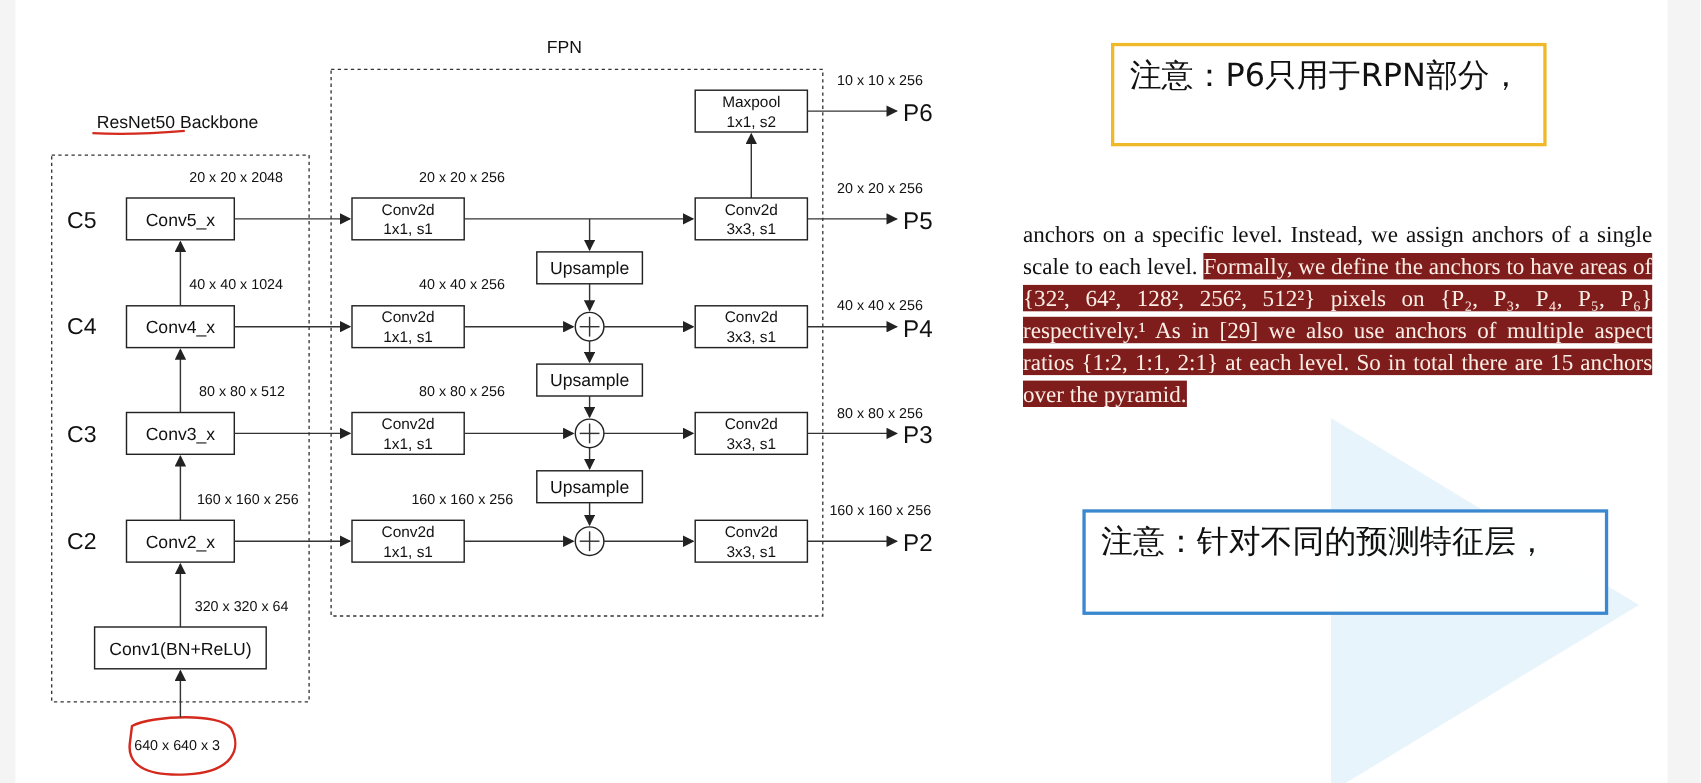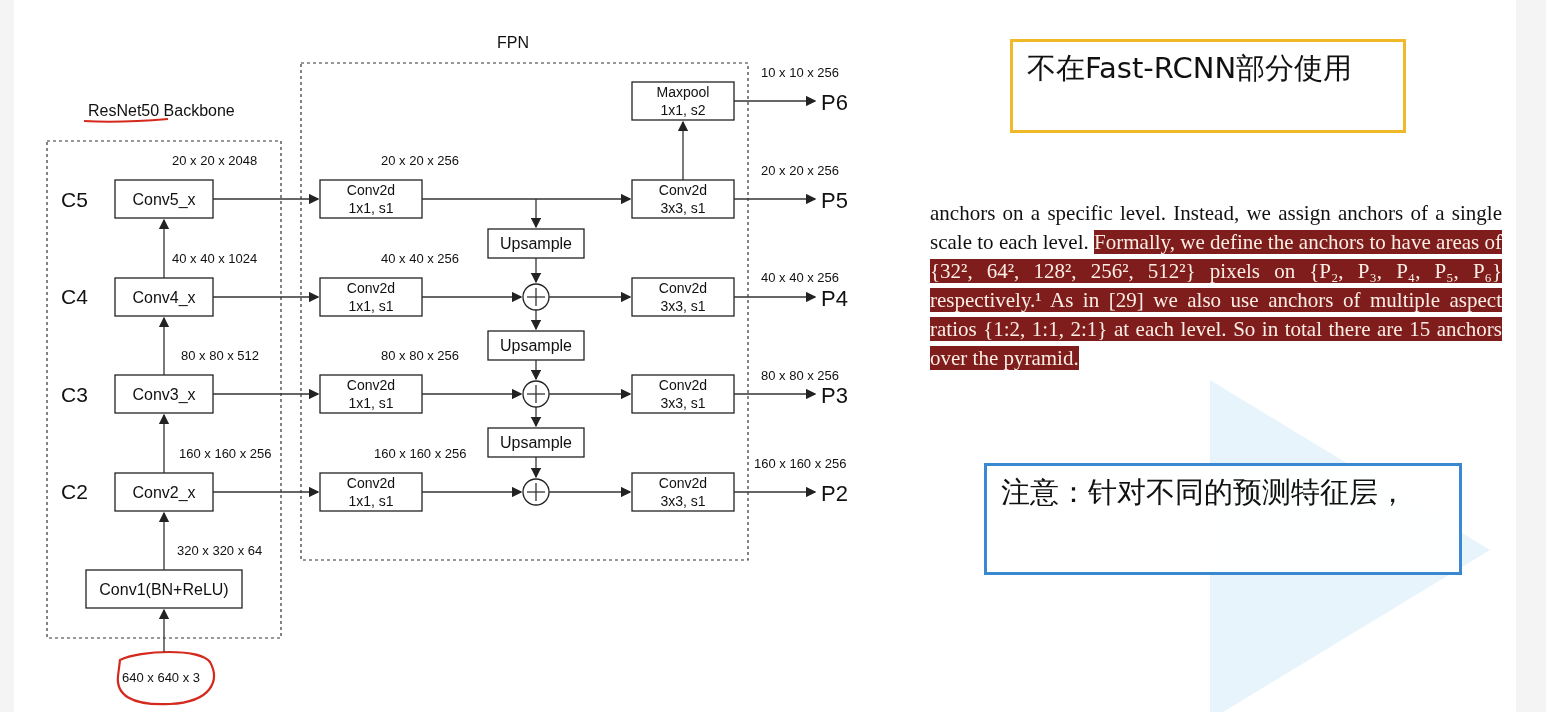--- a/index.html
+++ b/index.html
@@ -12,21 +12,21 @@
   svg#diagram { position:absolute; left:0; top:0; }
   .lbl { font-family:"Liberation Sans", sans-serif; fill:#111; }
   .box { fill:#fff; stroke:#222; stroke-width:1.3; }
   .dash { fill:none; stroke:#333; stroke-width:1.2; stroke-dasharray:3 3; }
   .ln { stroke:#333; stroke-width:1.3; fill:none; }
   .play-bg { position:absolute; left:1210px; top:380px; width:0; height:0;
     border-top:170px solid transparent; border-bottom:170px solid transparent;
     border-left:280px solid #e6f3fb; opacity:0.9; }
   .note { position:absolute; background:#fff; font-family:"DejaVu Sans", sans-serif; color:#111; }
   .note-yellow { left:1010px; top:39px; width:396px; height:94px; border:3px solid #f0b92a; padding:6px 14px; box-sizing:border-box; font-size:29px; line-height:40px; }
-  .note-blue { left:984px; top:463px; width:478px; height:112px; border:3px solid #3a88cf; padding:6px 14px; box-sizing:border-box; font-size:29px; line-height:40px; background:rgba(255,255,255,0.92);}
+  .note-blue { left:984px; top:463px; width:478px; height:96px; border:3px solid #3a88cf; padding:6px 14px; box-sizing:border-box; font-size:29px; line-height:40px; background:rgba(255,255,255,0.92);}
   .paper { position:absolute; left:930px; top:199px; width:572px; font-family:"Liberation Serif", serif; font-size:21px; line-height:29px; color:#111; text-align:justify; }
   .hl { background:#7f1d1d; color:#fbeee5; }
   .wm { position:absolute; left:1393px; top:719px; font-size:14px; color:#888; font-family:"DejaVu Sans", sans-serif; }
 </style>
 </head>
 <body>
 
 <div class="left-strip"></div>
 <div class="right-strip"></div>
 <div class="play-bg"></div>
@@ -194,21 +194,21 @@
     <rect class="box" x="632" y="473" width="102" height="38"></rect>
     <text class="lbl" x="683" y="488" font-size="14" text-anchor="middle">Conv2d</text>
     <text class="lbl" x="683" y="506" font-size="14" text-anchor="middle">3x3, s1</text>
     <line class="ln" x1="734" y1="492" x2="815" y2="492" marker-end="url(#ah)"></line>
     <text class="lbl" x="754" y="468" font-size="13">160 x 160 x 256</text>
     <text class="lbl" x="821" y="501" font-size="22">P2</text>
   </g>
 </svg>
 
 <div class="note note-yellow">
-  <div>不在Fast-RCNN部分使用</div>
+  <div>注意：P6只用于RPN部分，</div>
 </div>
 
 <div class="paper">
   <span>anchors on a specific level.  Instead, we assign anchors of a single scale to each level. </span><span class="hl">Formally, we define the anchors to have areas of {32², 64², 128², 256², 512²} pixels on {P₂, P₃, P₄, P₅, P₆} respectively.¹  As in [29] we also use anchors of multiple aspect ratios {1:2, 1:1, 2:1} at each level. So in total there are 15 anchors over the pyramid.</span>
 </div>
 
 <div class="note note-blue">
   <div>注意：针对不同的预测特征层，</div>
 </div>
 

